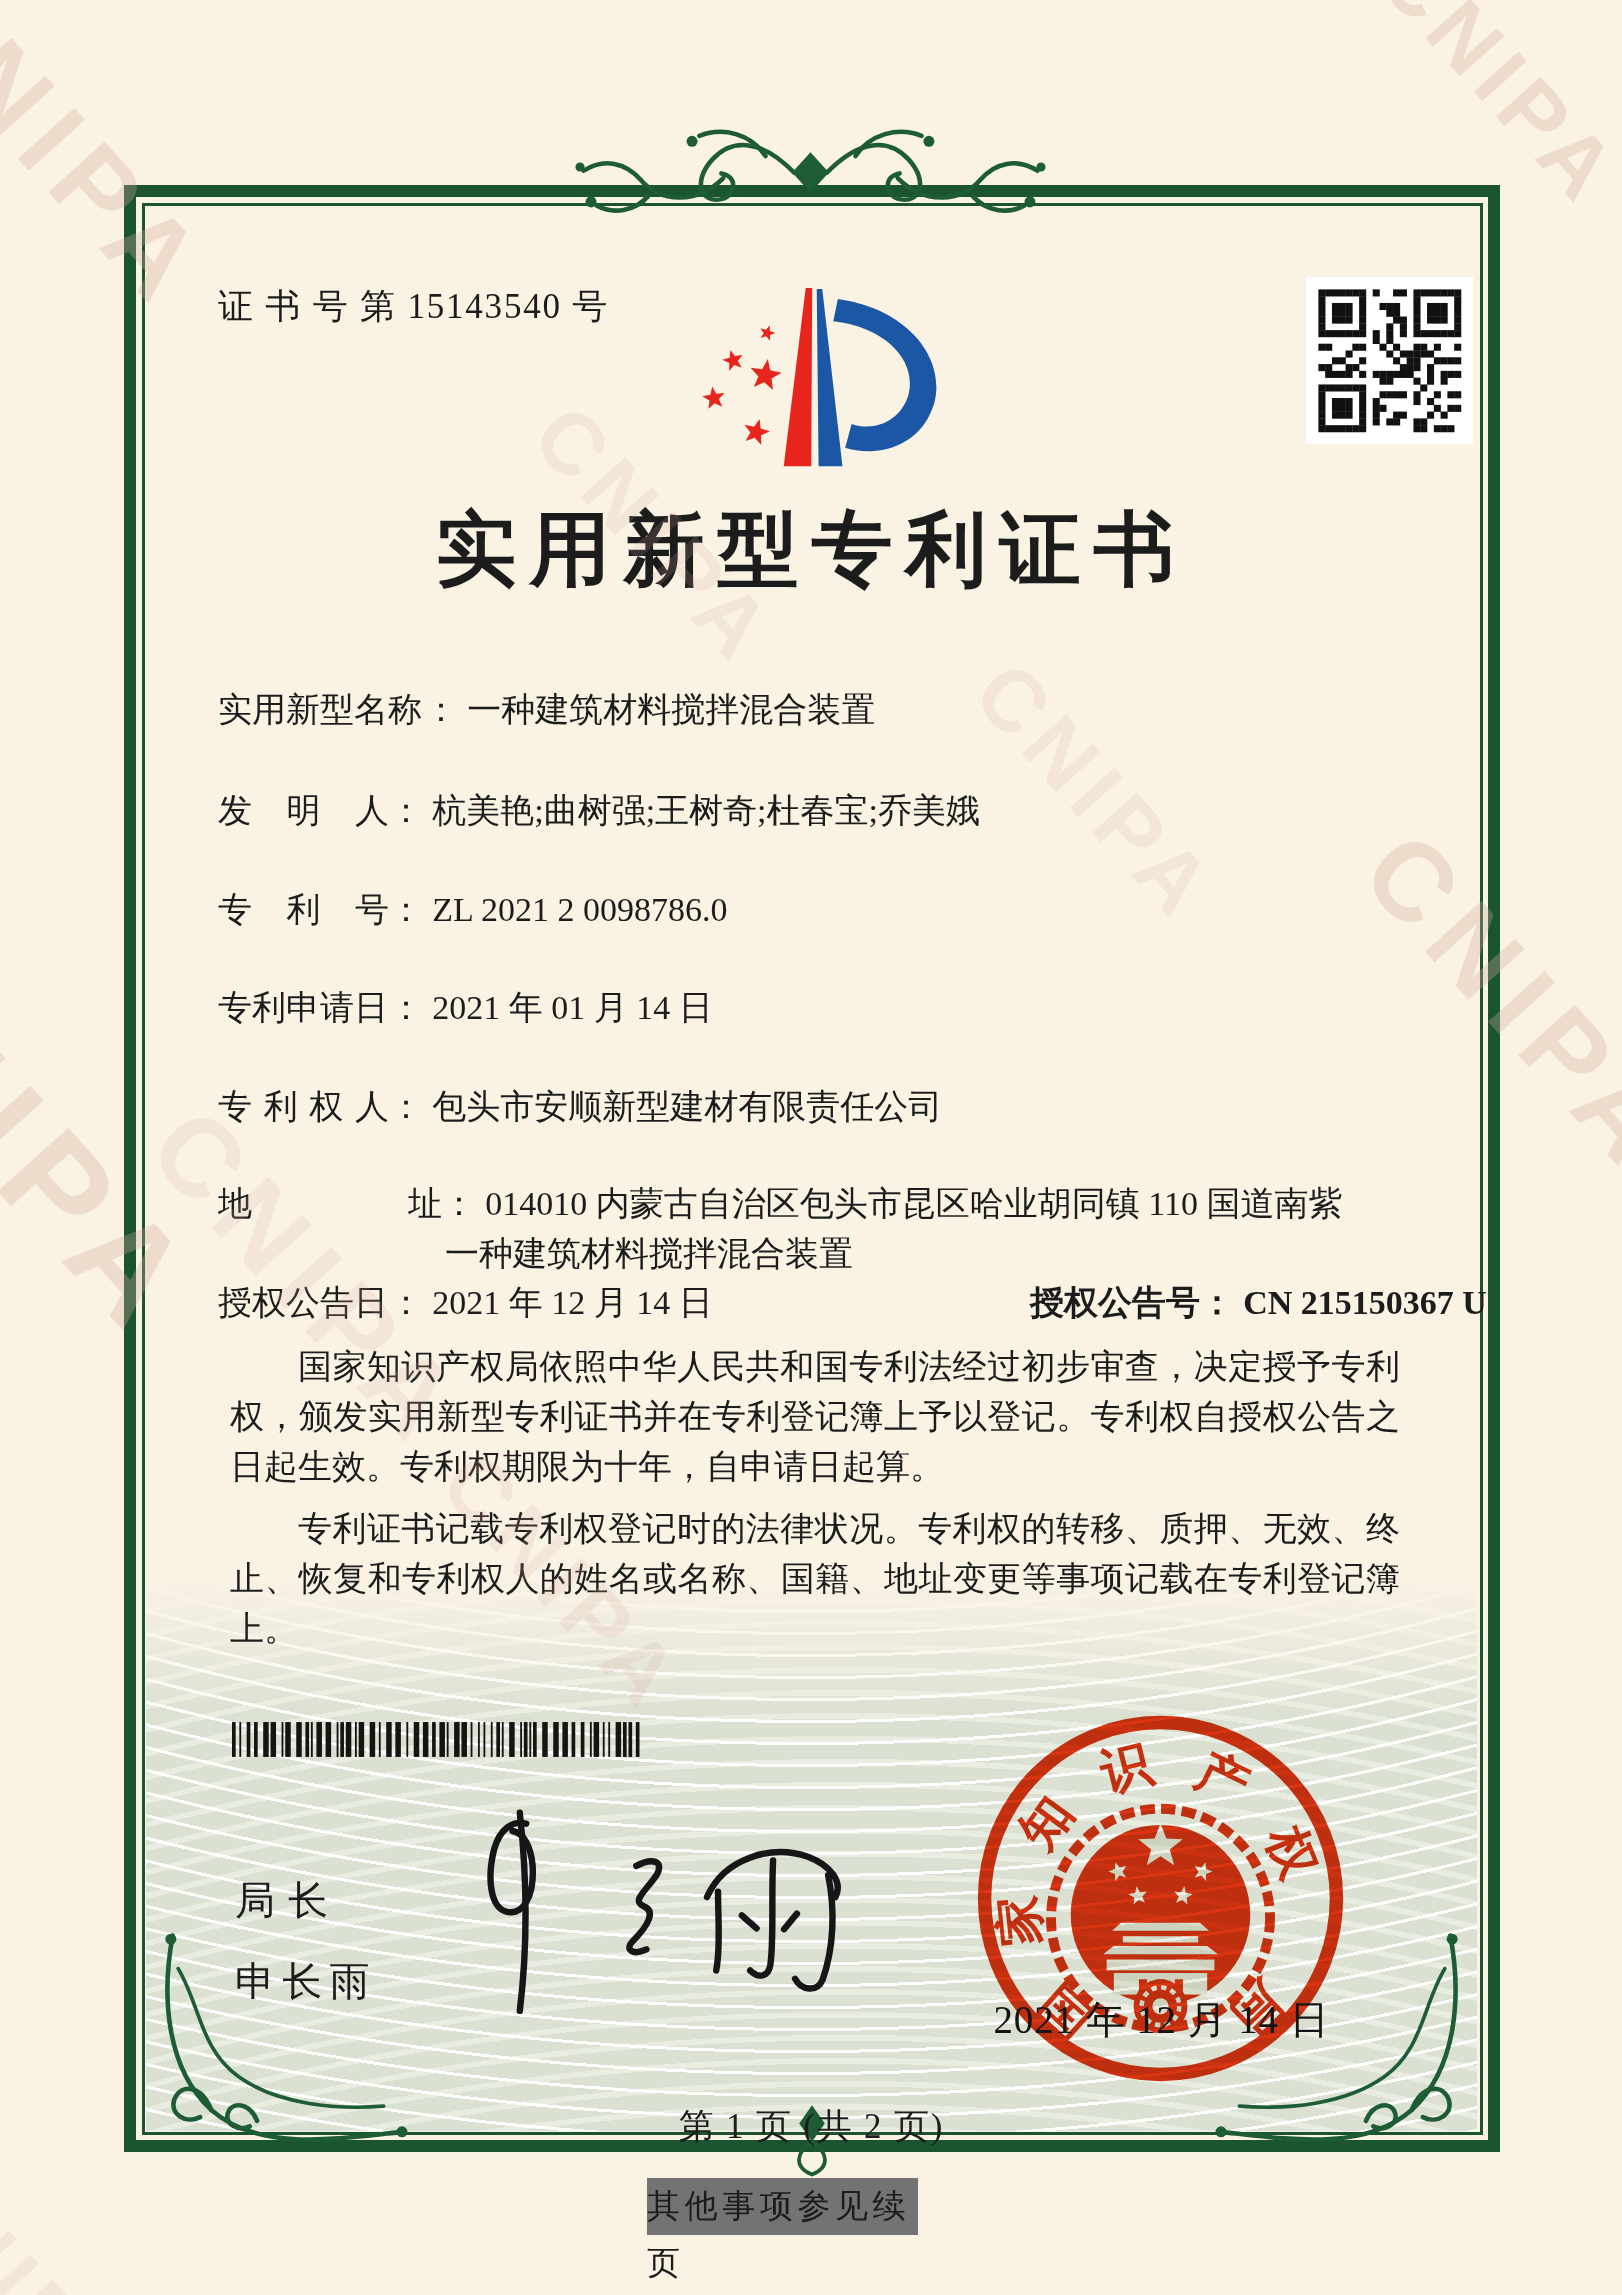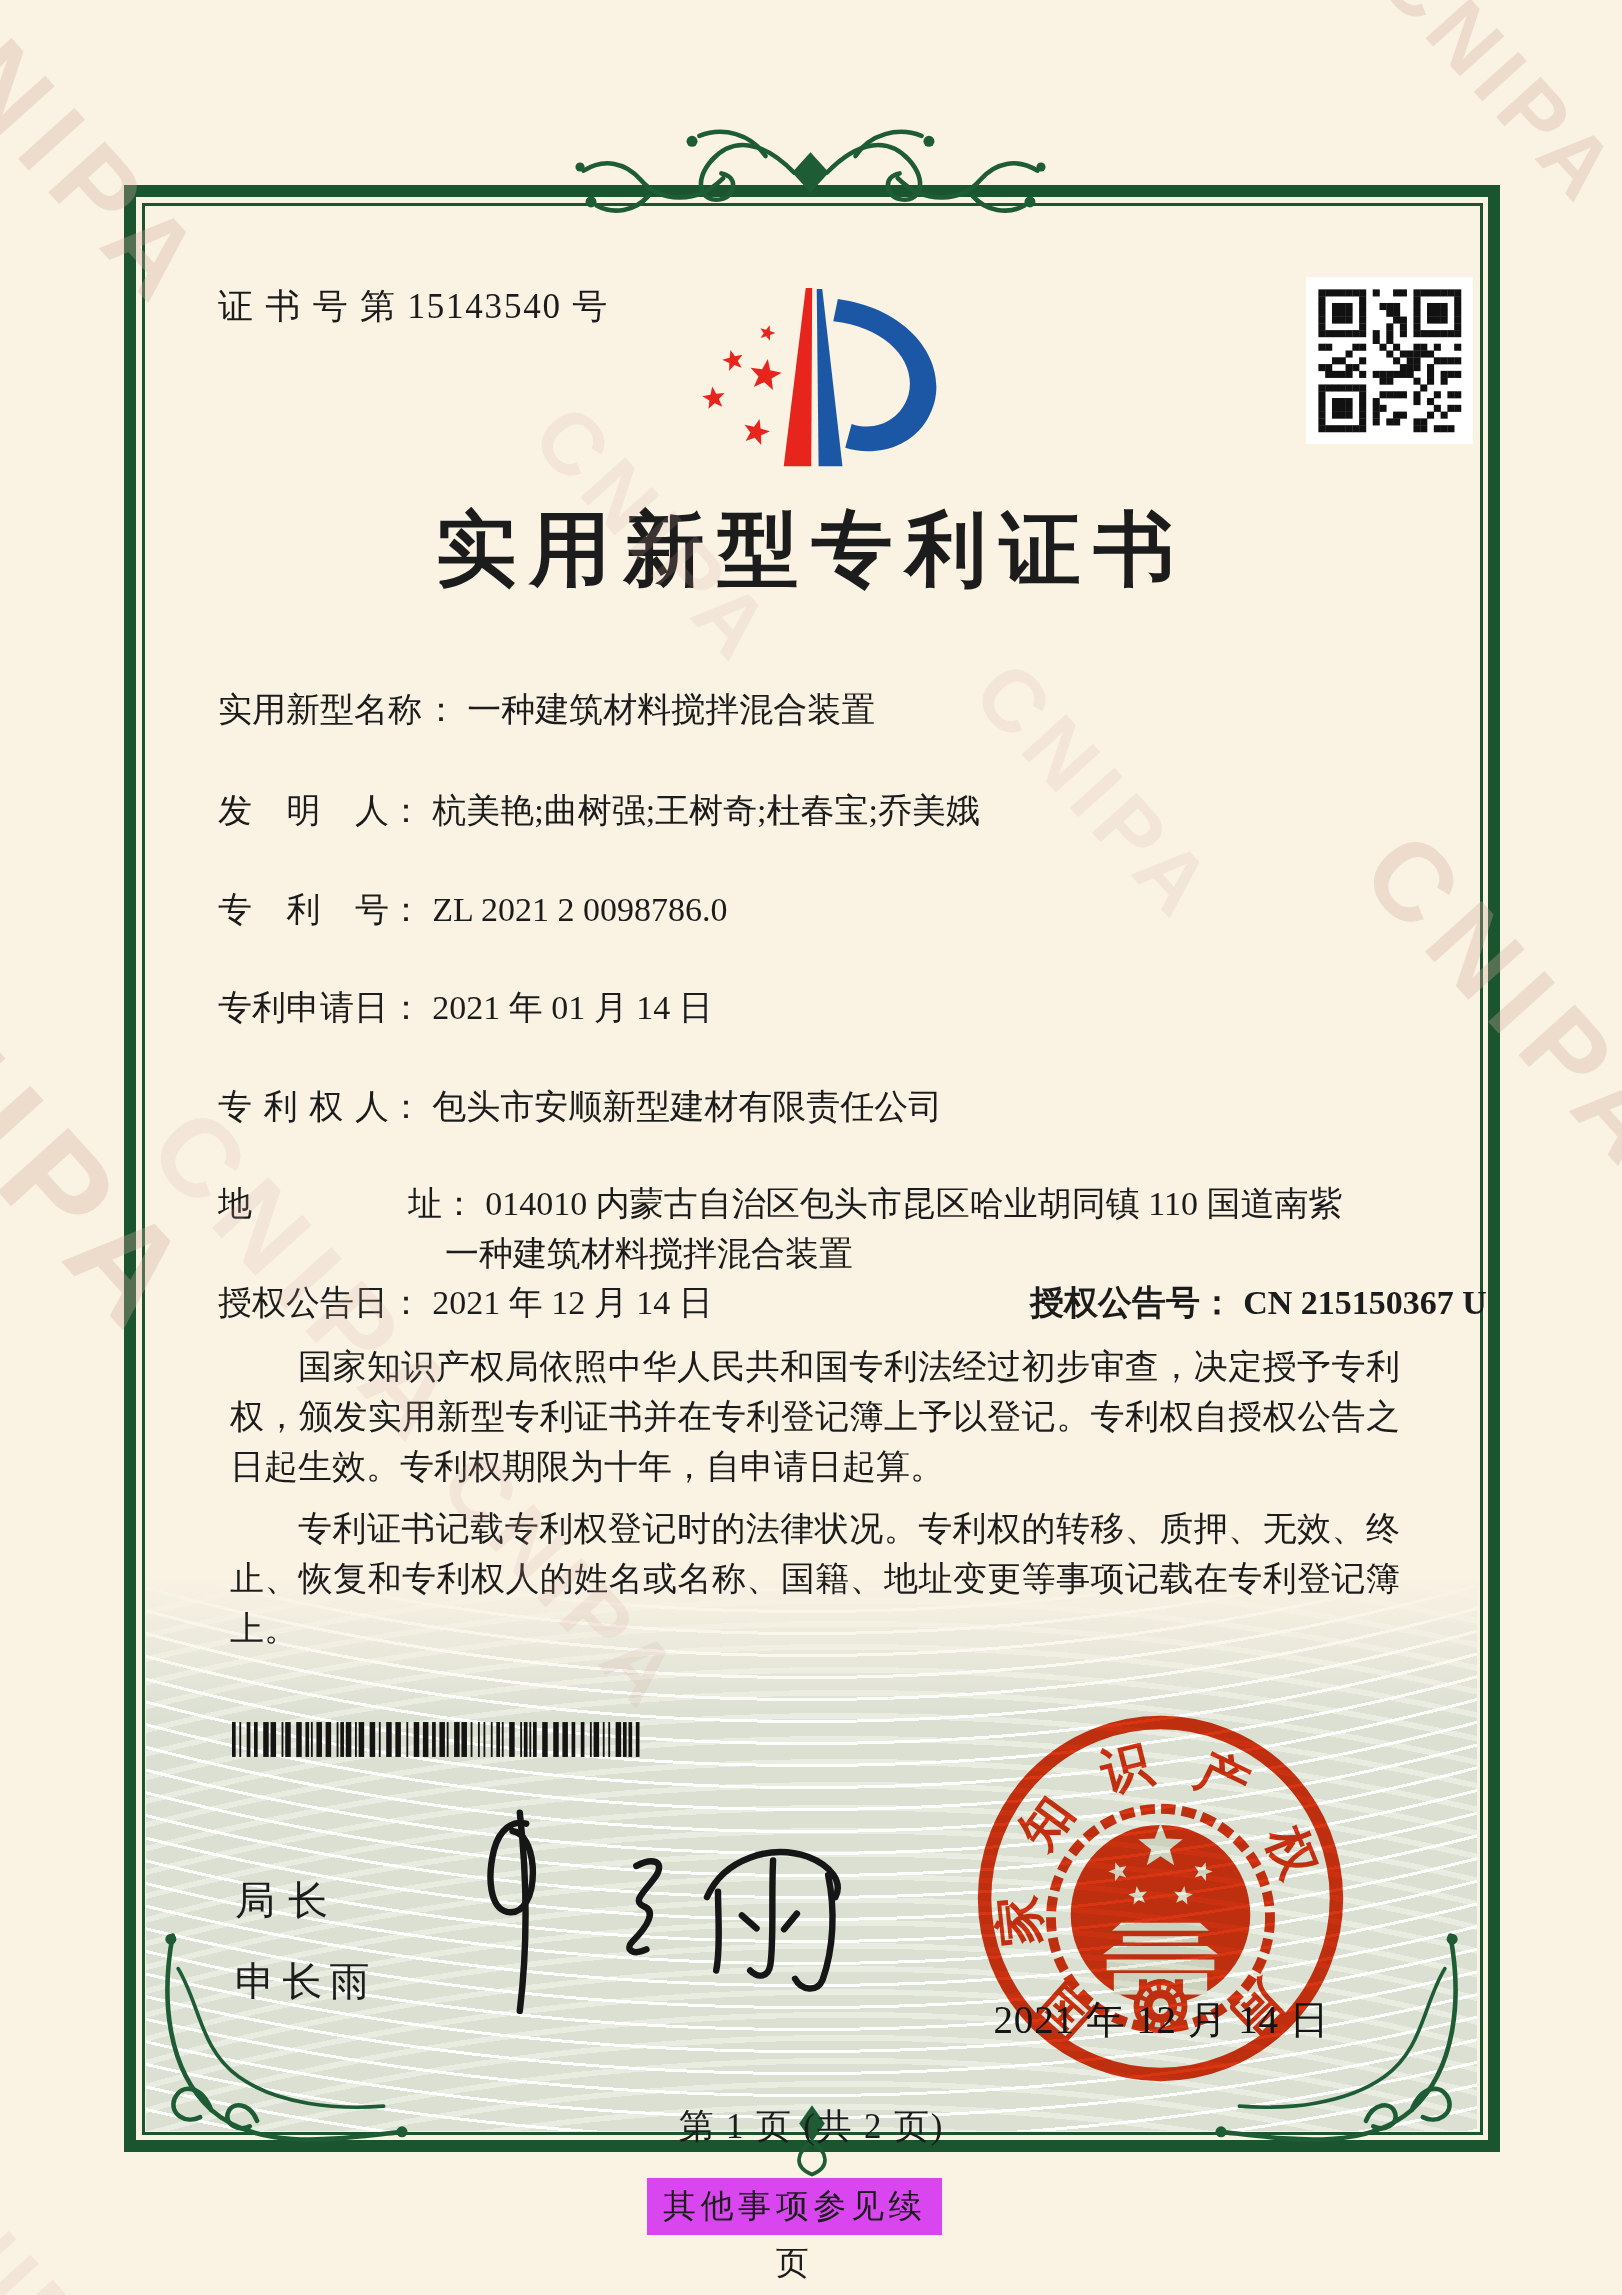--- a/index.html
+++ b/index.html
@@ -74,22 +74,22 @@
   .seal{position:absolute;left:972px;top:1710px;z-index:6;mix-blend-mode:multiply;}
   .seal-date{
     position:absolute;left:955px;top:1993px;width:413px;text-align:center;z-index:7;
     font-size:39px;color:#141414;letter-spacing:0.9px;
   }
   .page-info{
     position:absolute;left:0;top:2103px;width:1623px;text-align:center;z-index:4;
     font-size:35px;letter-spacing:1.8px;
   }
   .cont-note{
-    position:absolute;left:647px;top:2178px;width:295px;height:57px;z-index:4;
-    background:#d946ef;text-align:center;line-height:57px;
+    position:absolute;left:647px;top:2178px;width:271px;height:57px;z-index:4;
+    background:#737373;text-align:left;line-height:57px;
     font-size:33px;letter-spacing:4.6px;
   }
 </style>
 </head>
 <body>
 
 <div class="wave-band"></div>
 
 <div class="frame">
   <div class="frame-inner"></div>

